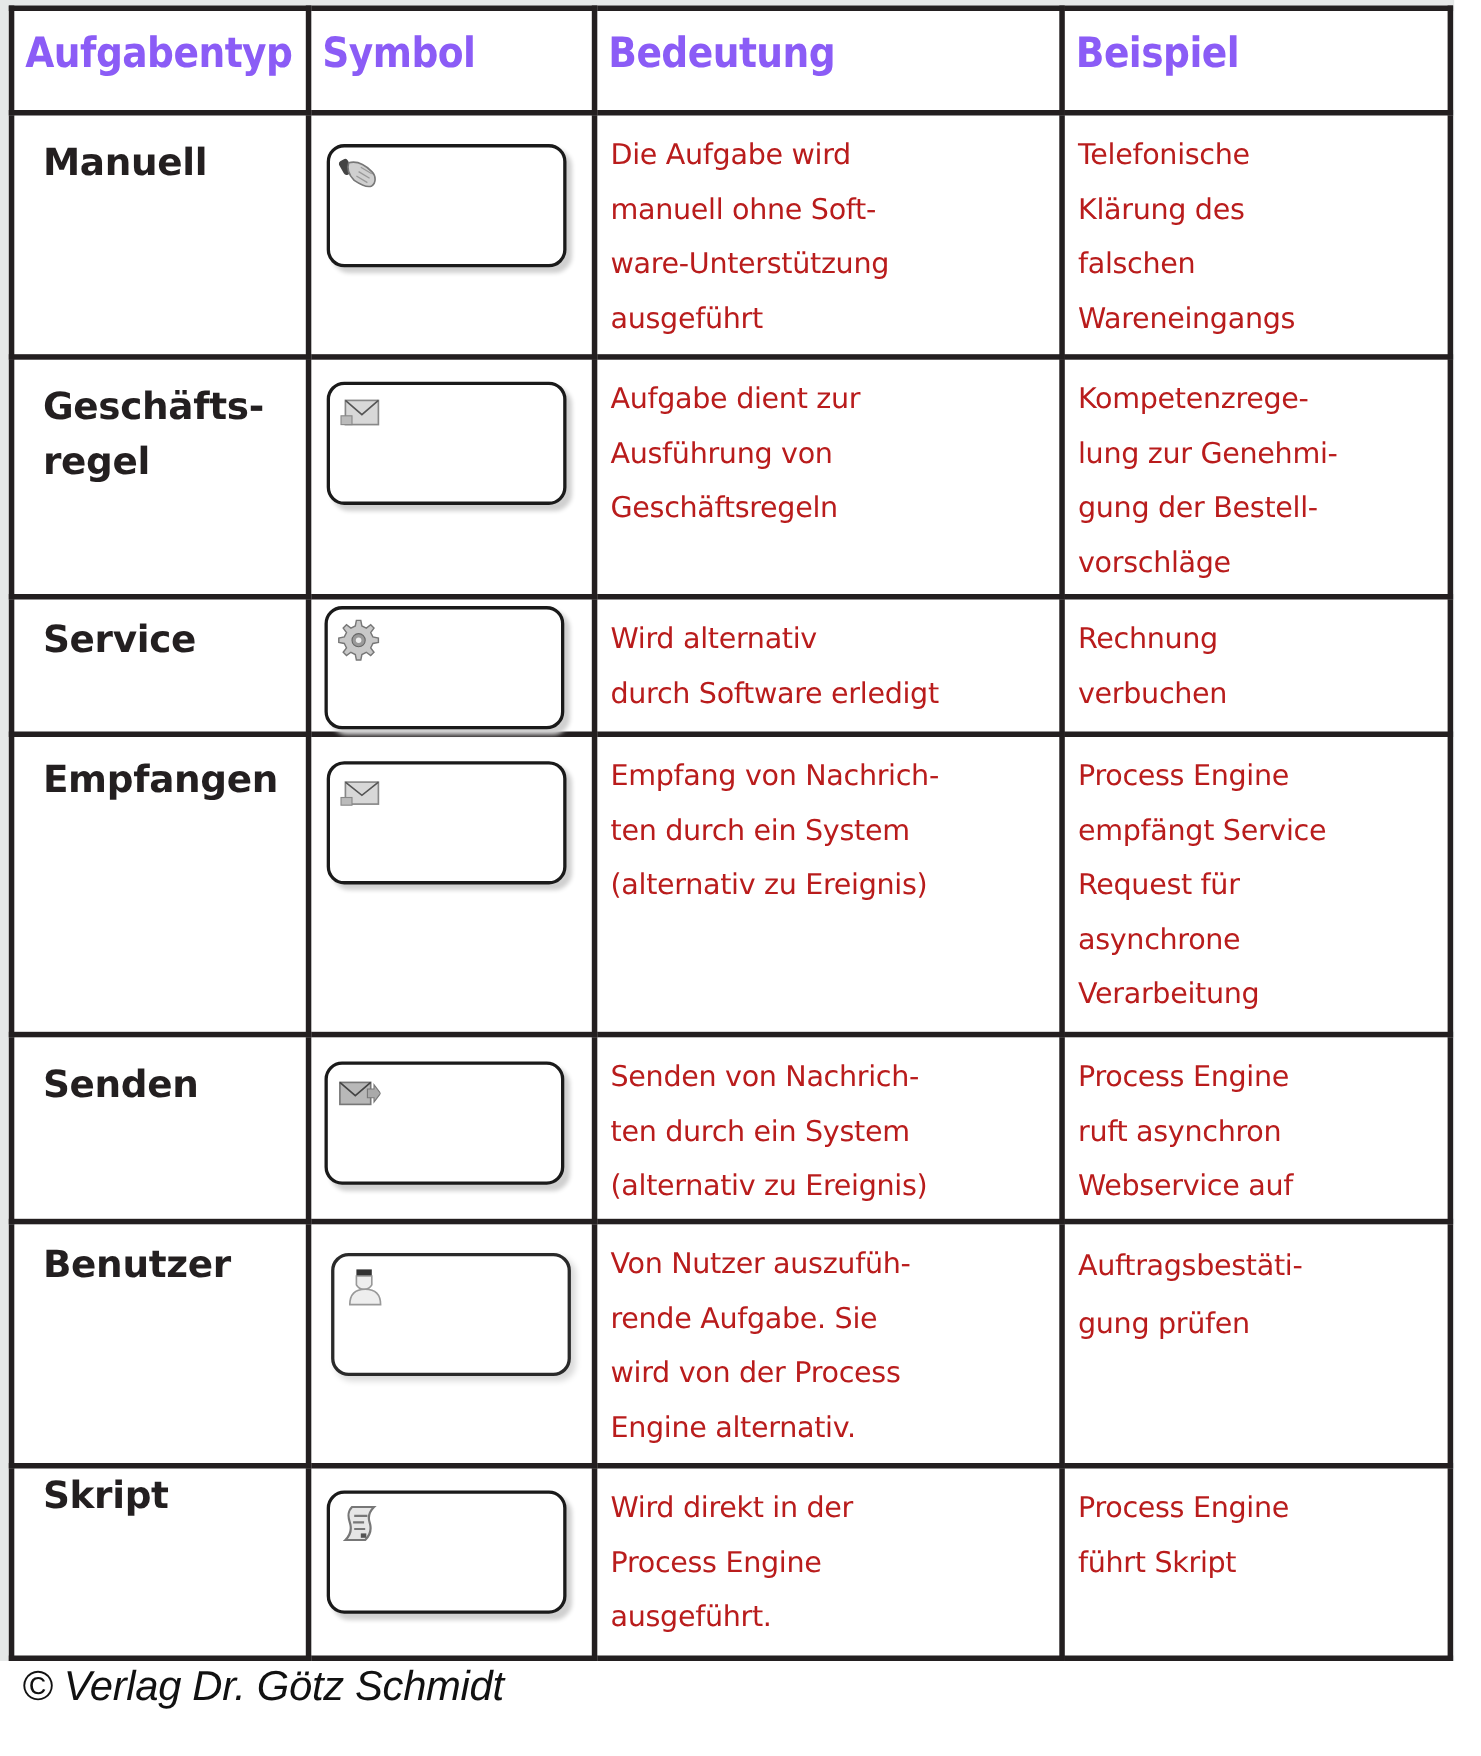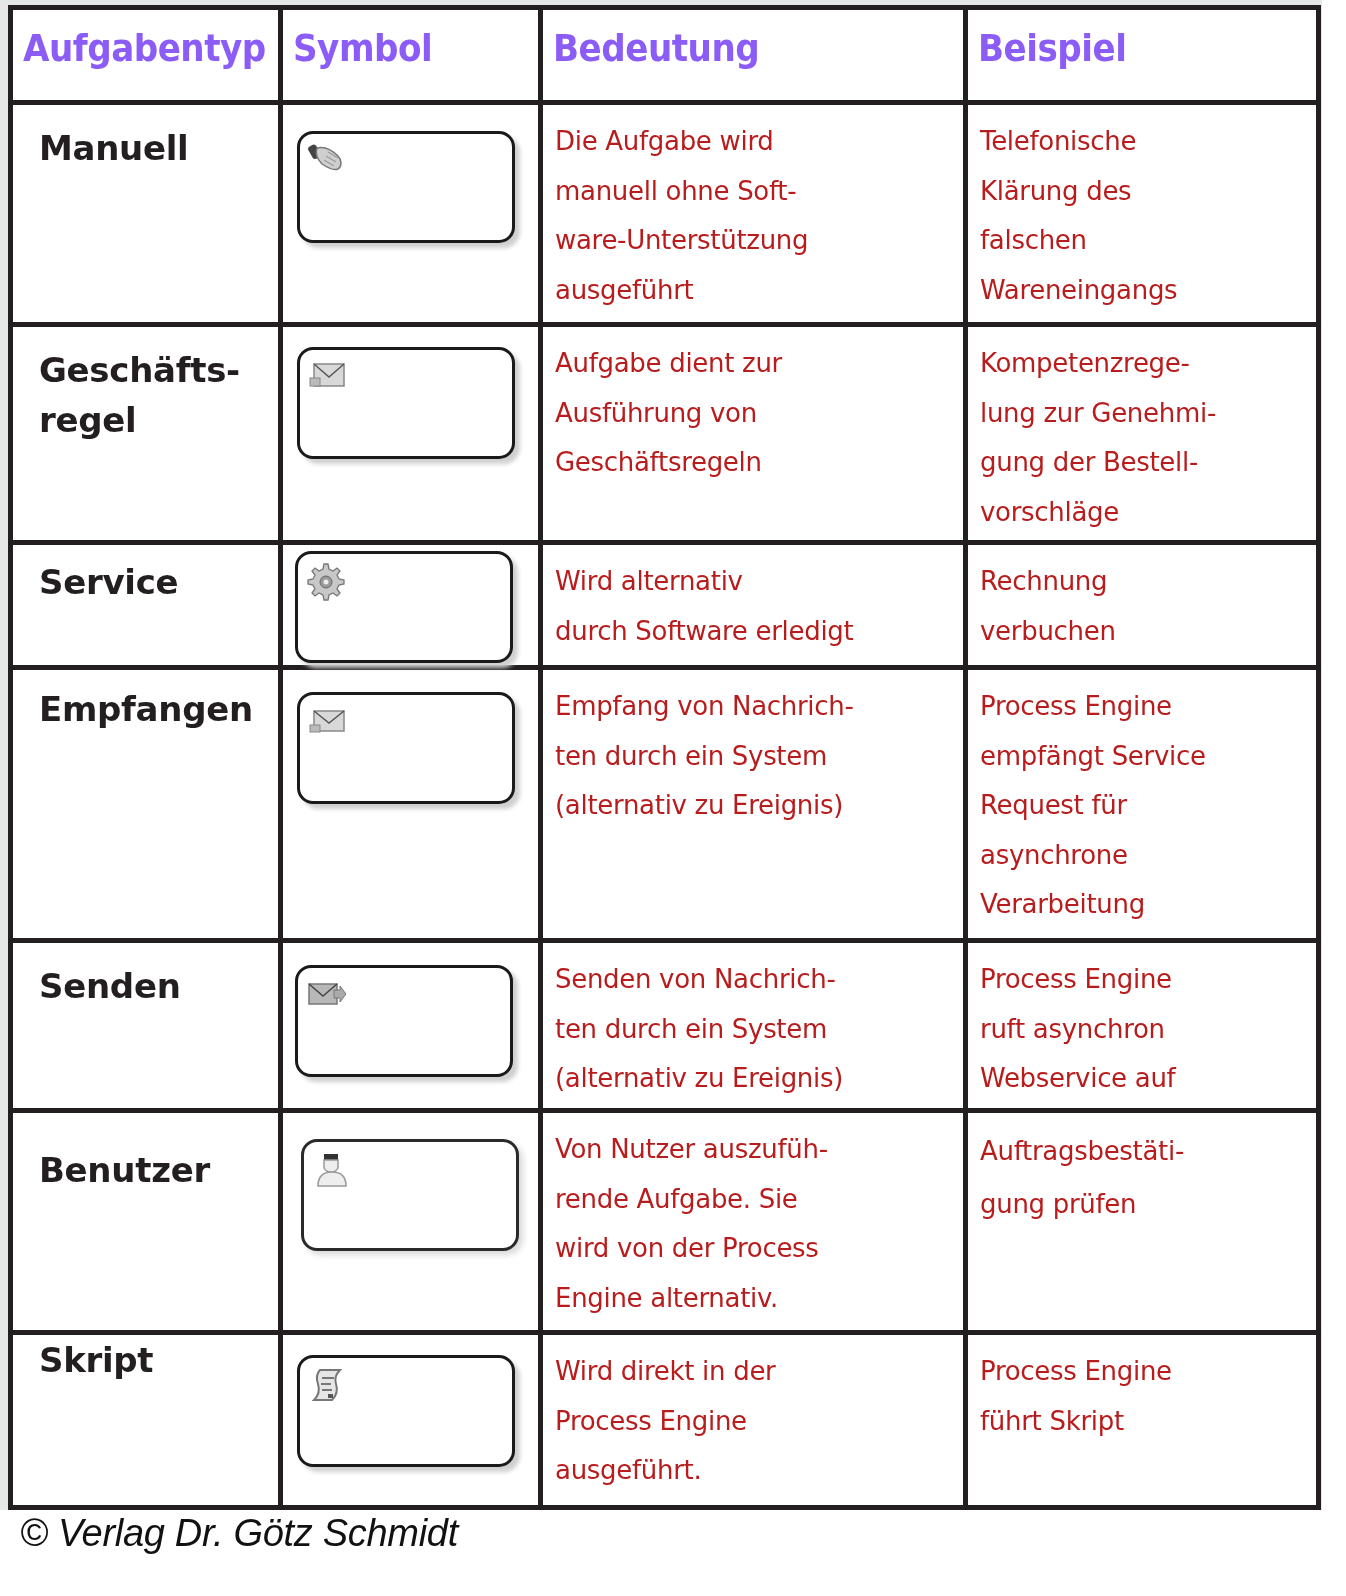--- a/index.html
+++ b/index.html
@@ -231,21 +231,21 @@
           <div class="text">
         <div>Process Engine</div>
         <div>ruft asynchron</div>
         <div>Webservice auf</div>
       </div>
         </td>
     </tr>
 
     <tr style="height:222px;">
       <td>
-          <div class="type" style="padding-top:32px;">Benutzer</div>
+          <div class="type" style="padding-top:12px;">Benutzer</div>
         </td>
       <td>
           <div class="symbol-wrap" style="height:217px;">
         <div class="task-box" style="left:18px; top:26px; border-color:#2a2a2a; box-shadow:4px 4px 6px #dadada;">
           <svg class="task-icon" viewBox="0 0 40 40">
             <rect x="12" y="4" width="14" height="6" fill="#333"></rect>
             <path d="M12 10 v8 a8 8 0 0 0 14 0 v-8 z" fill="#eee" stroke="#999" stroke-width="1.5"></path>
             <path d="M6 36 c0 -10 6 -14 14 -14 c8 0 14 4 14 14 z" fill="#eee" stroke="#999" stroke-width="1.5"></path>
           </svg>
         </div>

